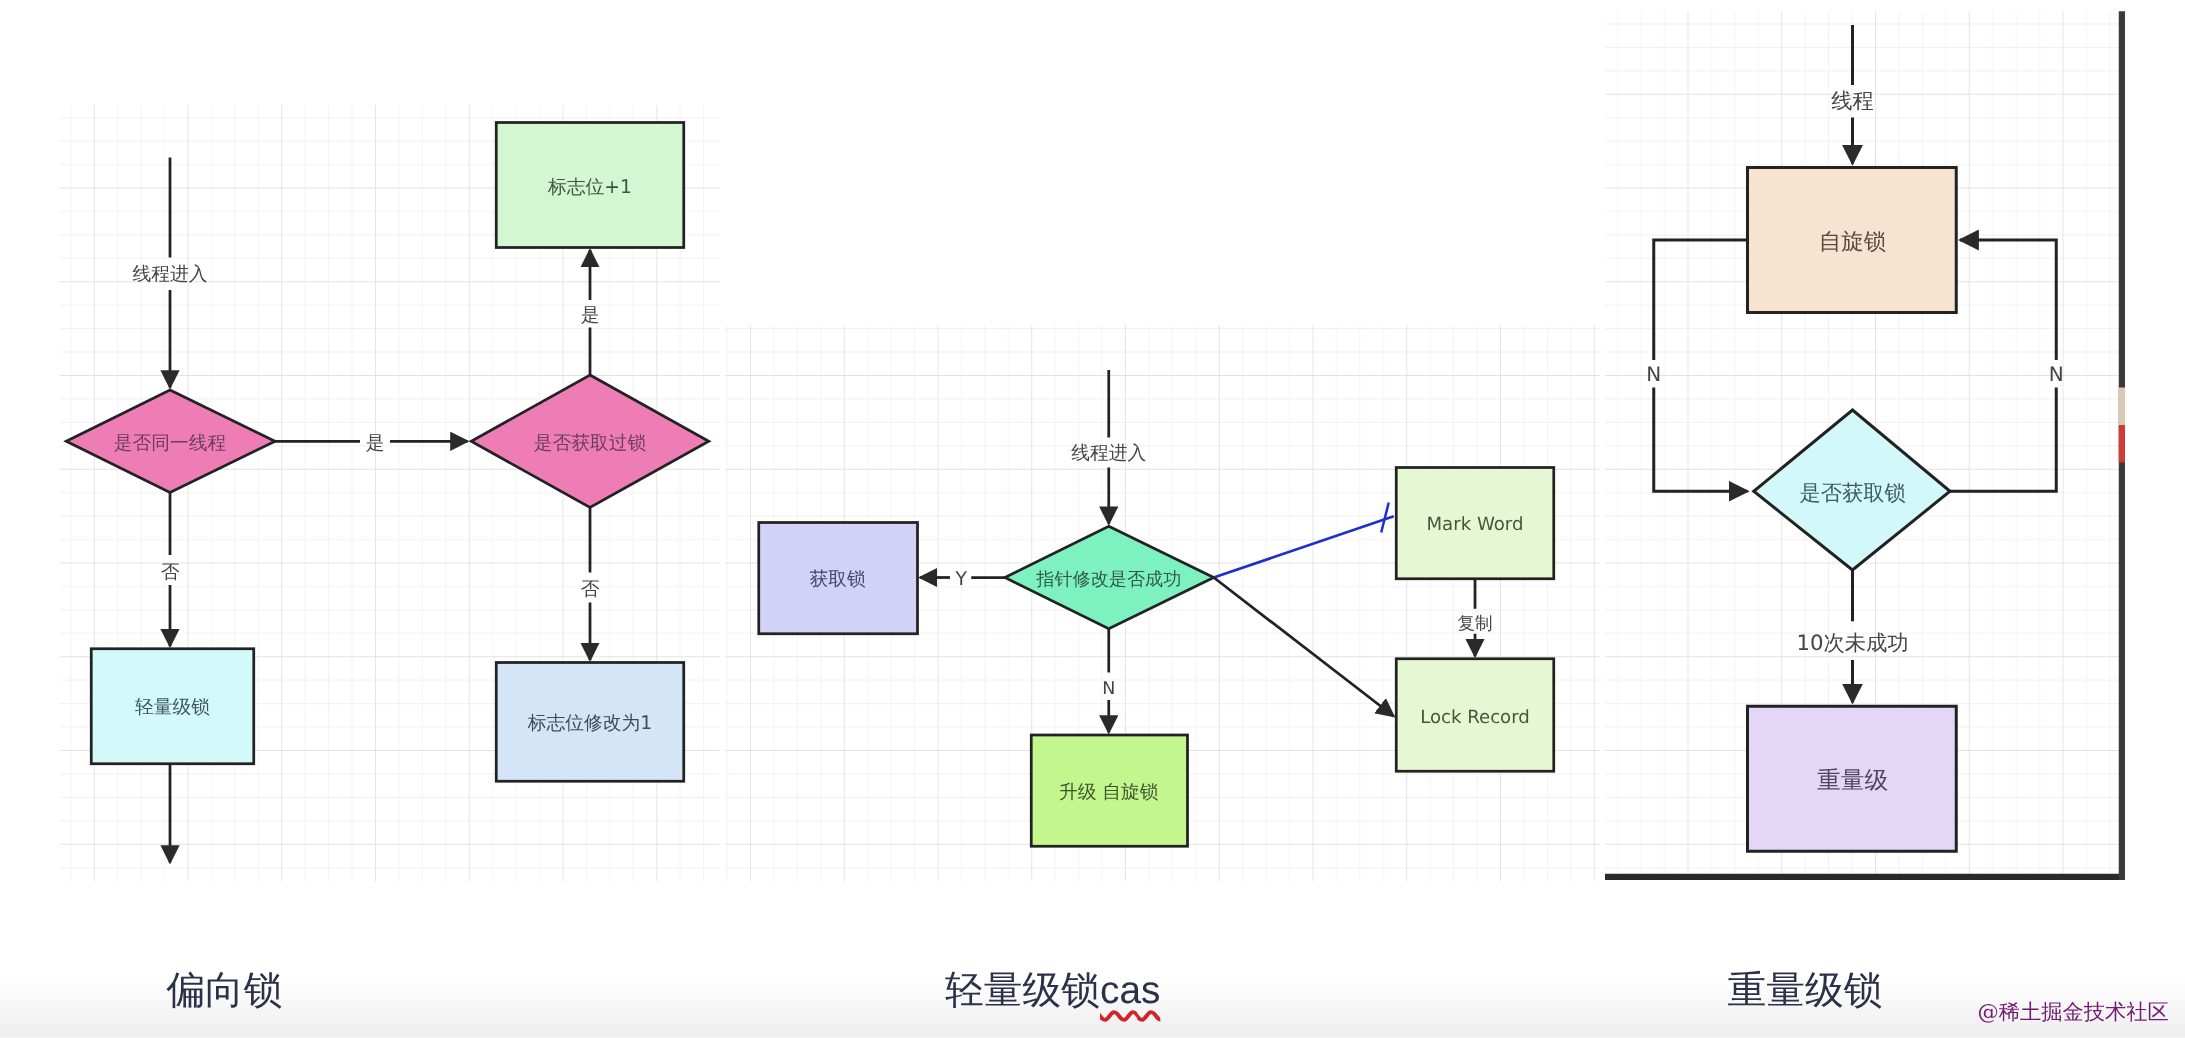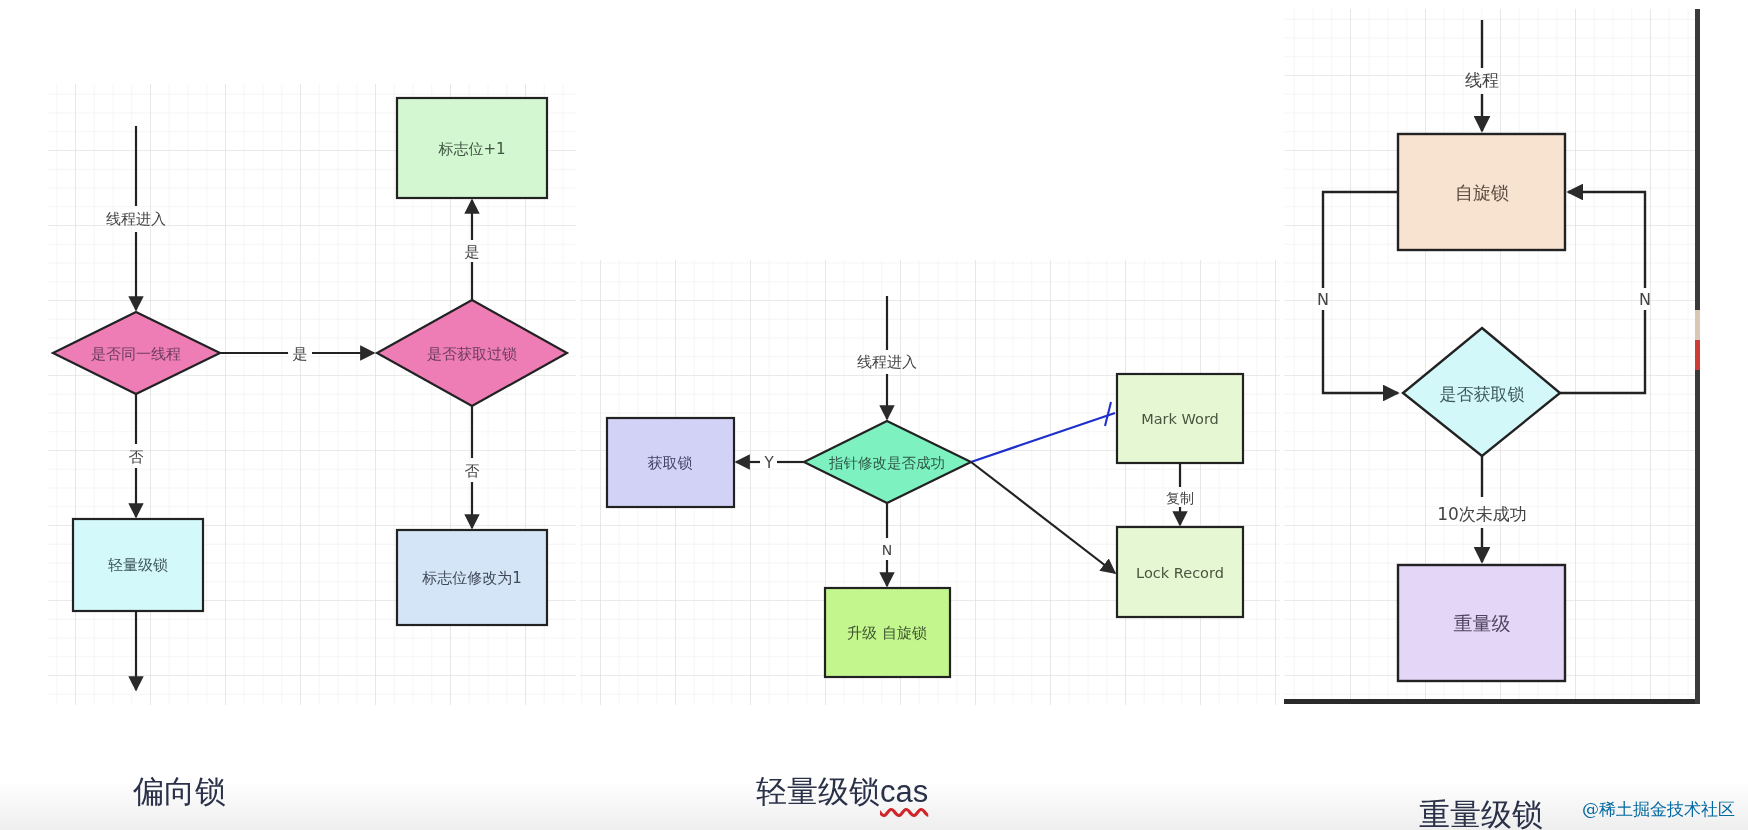--- a/index.html
+++ b/index.html
@@ -14,21 +14,21 @@
   }
   svg#stage { position: absolute; left: 0; top: 0; }
   .caption {
     position: absolute; top: 776px; font-size: 31px; color: #2a3148;
     font-family: Liberation Sans, sans-serif; line-height: 1; white-space: nowrap;
   }
   .caption .cas {
     text-decoration: underline wavy #d0262a; text-underline-offset: 6px;
   }
   .watermark {
-    position: absolute; top: 798px; left: 1582px; font-size: 17px; color: #0369a1;
+    position: absolute; top: 798px; left: 1582px; font-size: 17px; color: #701a75;
     font-family: "DejaVu Serif", serif; white-space: nowrap;
   }
   .node-text { font-family: "DejaVu Sans", sans-serif; }
 </style>
 </head>
 <body>
 
 <div class="bottom-fade"></div>
 
 <svg id="stage" width="1748" height="830" viewBox="0 0 1748 830" xmlns="http://www.w3.org/2000/svg">
@@ -158,16 +158,16 @@
     <text class="node-text" x="1482" y="630" text-anchor="middle" font-size="19" fill="#4e4560">重量级</text>
   </g>
 </svg>
 
 <div class="caption" style="left:133px;">
   <span>偏向锁</span>
 </div>
 <div class="caption" style="left:756px;">
   <span>轻量级锁</span><span class="cas">cas</span>
 </div>
-<div class="caption" style="left:1419px;margin-top:23px;">
+<div class="caption" style="left:1382px;">
   <span>重量级锁</span>
 </div>
 <div class="watermark">@稀土掘金技术社区</div>
 
 </body></html>

